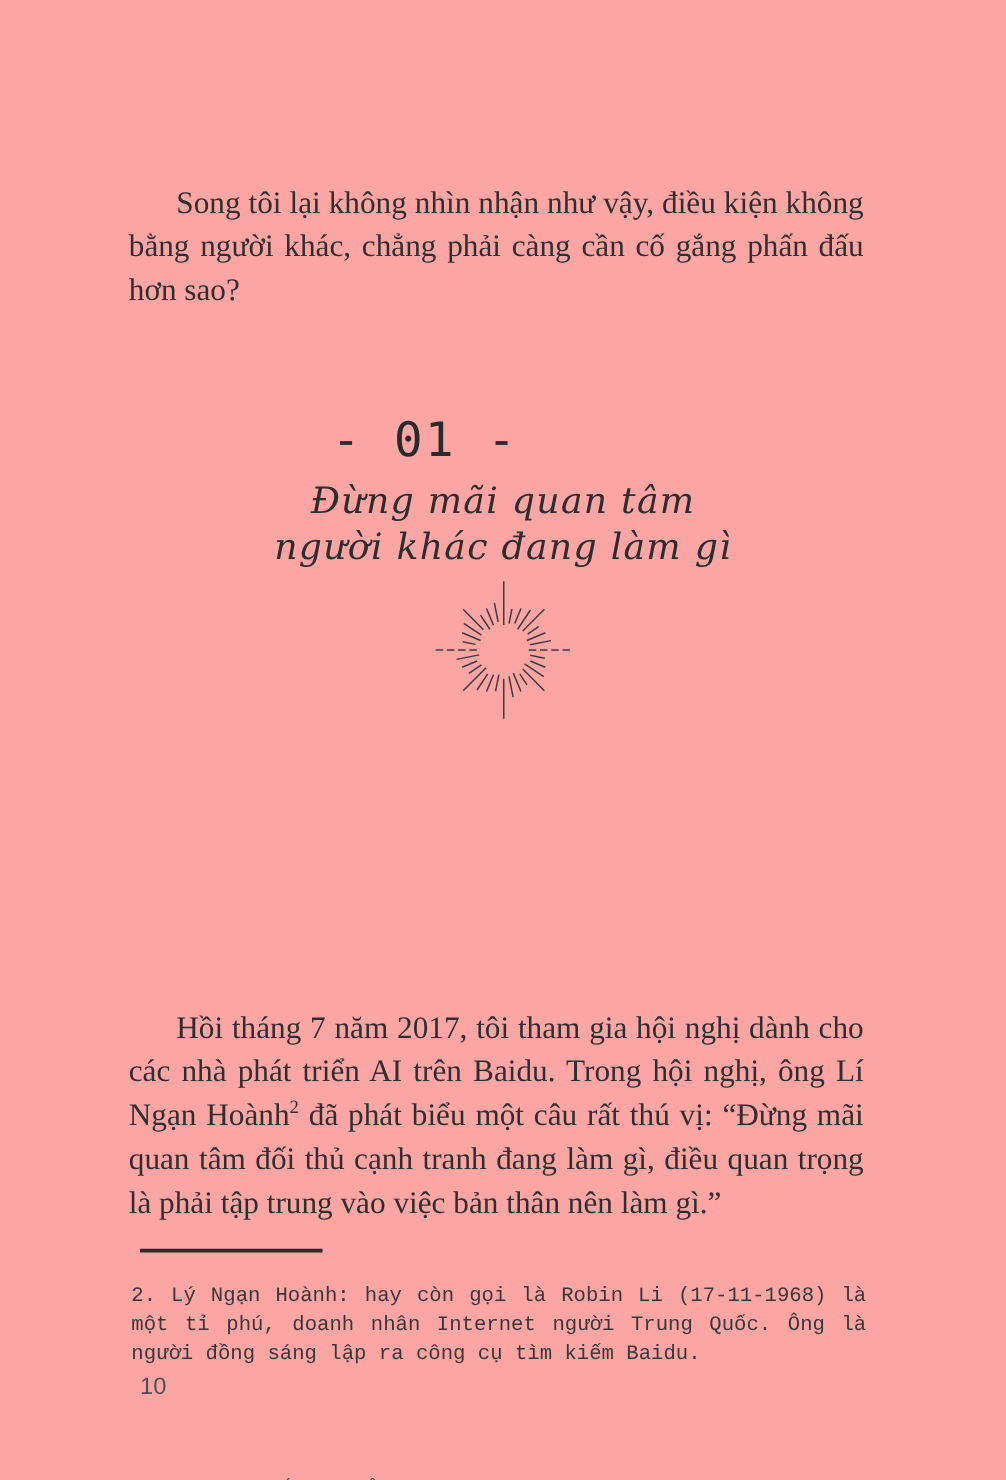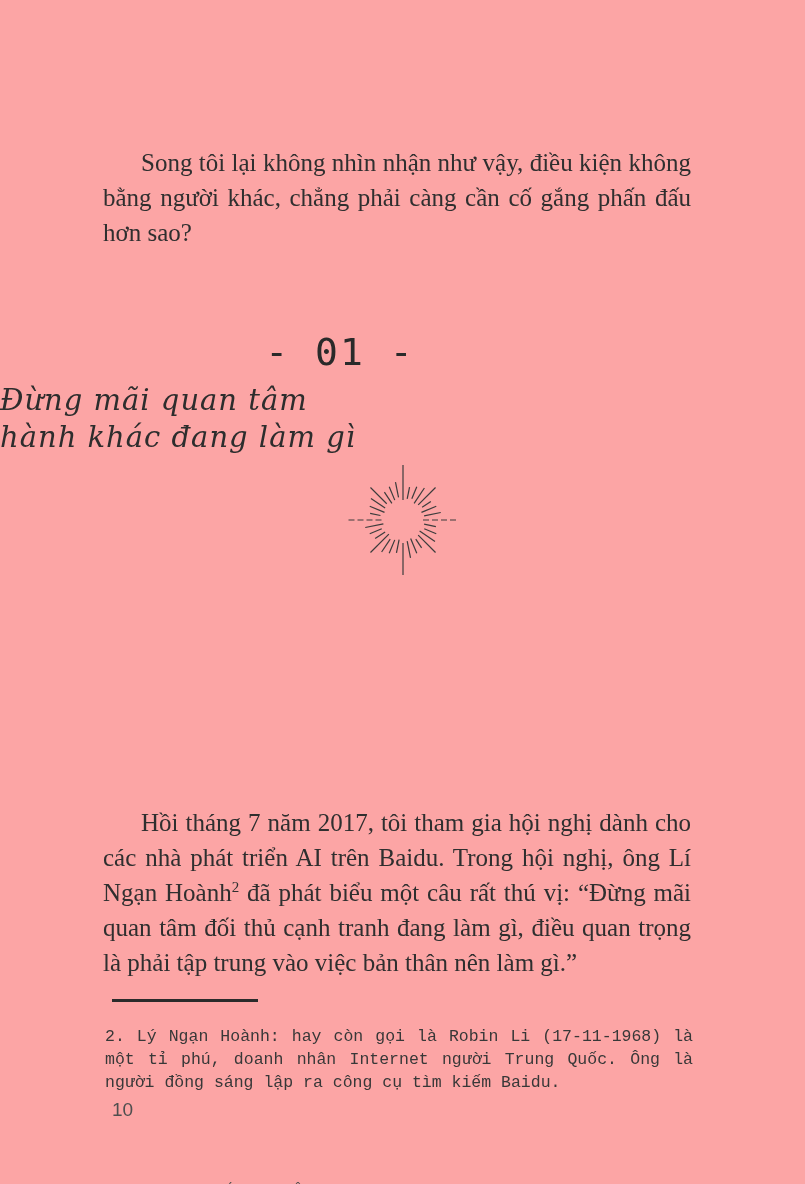--- a/index.html
+++ b/index.html
@@ -40,20 +40,21 @@
     font-size: 38px;
     line-height: 48px;
     letter-spacing: 2px;
     color: #2a2a2a;
   }
   .chapter-title {
     position: absolute;
     top: 382px;
     left: 0;
     width: 805px;
+    text-align: center;
     font-family: "DejaVu Serif", serif;
     font-style: italic;
     font-size: 29px;
     line-height: 37px;
     letter-spacing: 1px;
     color: #2d2d2d;
   }
   .sunburst-wrap {
     position: absolute;
     top: 463px;
@@ -106,21 +107,21 @@
 <body>
 
 <div class="page">
 
   <p class="body-text intro-para">Song tôi lại không nhìn nhận như vậy, điều kiện không bằng người khác, chẳng phải càng cần cố gắng phấn đấu hơn sao?</p>
 
   <div class="chapter-number">- 01 -</div>
 
   <div class="chapter-title">
     <div>Đừng mãi quan tâm</div>
-    <div>hành khác đang làm gì</div>
+    <div>người khác đang làm gì</div>
   </div>
 
   <div class="sunburst-wrap">
     <svg id="sunburst" width="114" height="114" viewBox="0 0 114 114">
         <line x1="77.00" y1="57.00" x2="112.00" y2="57.00" stroke="#3c3c3c" stroke-width="1.2" stroke-dasharray="6 3"></line>
         <line x1="78.09" y1="61.19" x2="89.86" y2="63.54" stroke="#3c3c3c" stroke-width="1.2"></line>
         <line x1="78.25" y1="65.80" x2="90.26" y2="70.78" stroke="#3c3c3c" stroke-width="1.2"></line>
         <line x1="73.63" y1="68.11" x2="89.01" y2="78.39" stroke="#3c3c3c" stroke-width="1.2"></line>
         <line x1="72.20" y1="72.20" x2="89.53" y2="89.53" stroke="#3c3c3c" stroke-width="1.2"></line>
         <line x1="69.78" y1="76.12" x2="75.61" y2="84.85" stroke="#3c3c3c" stroke-width="1.2"></line>

